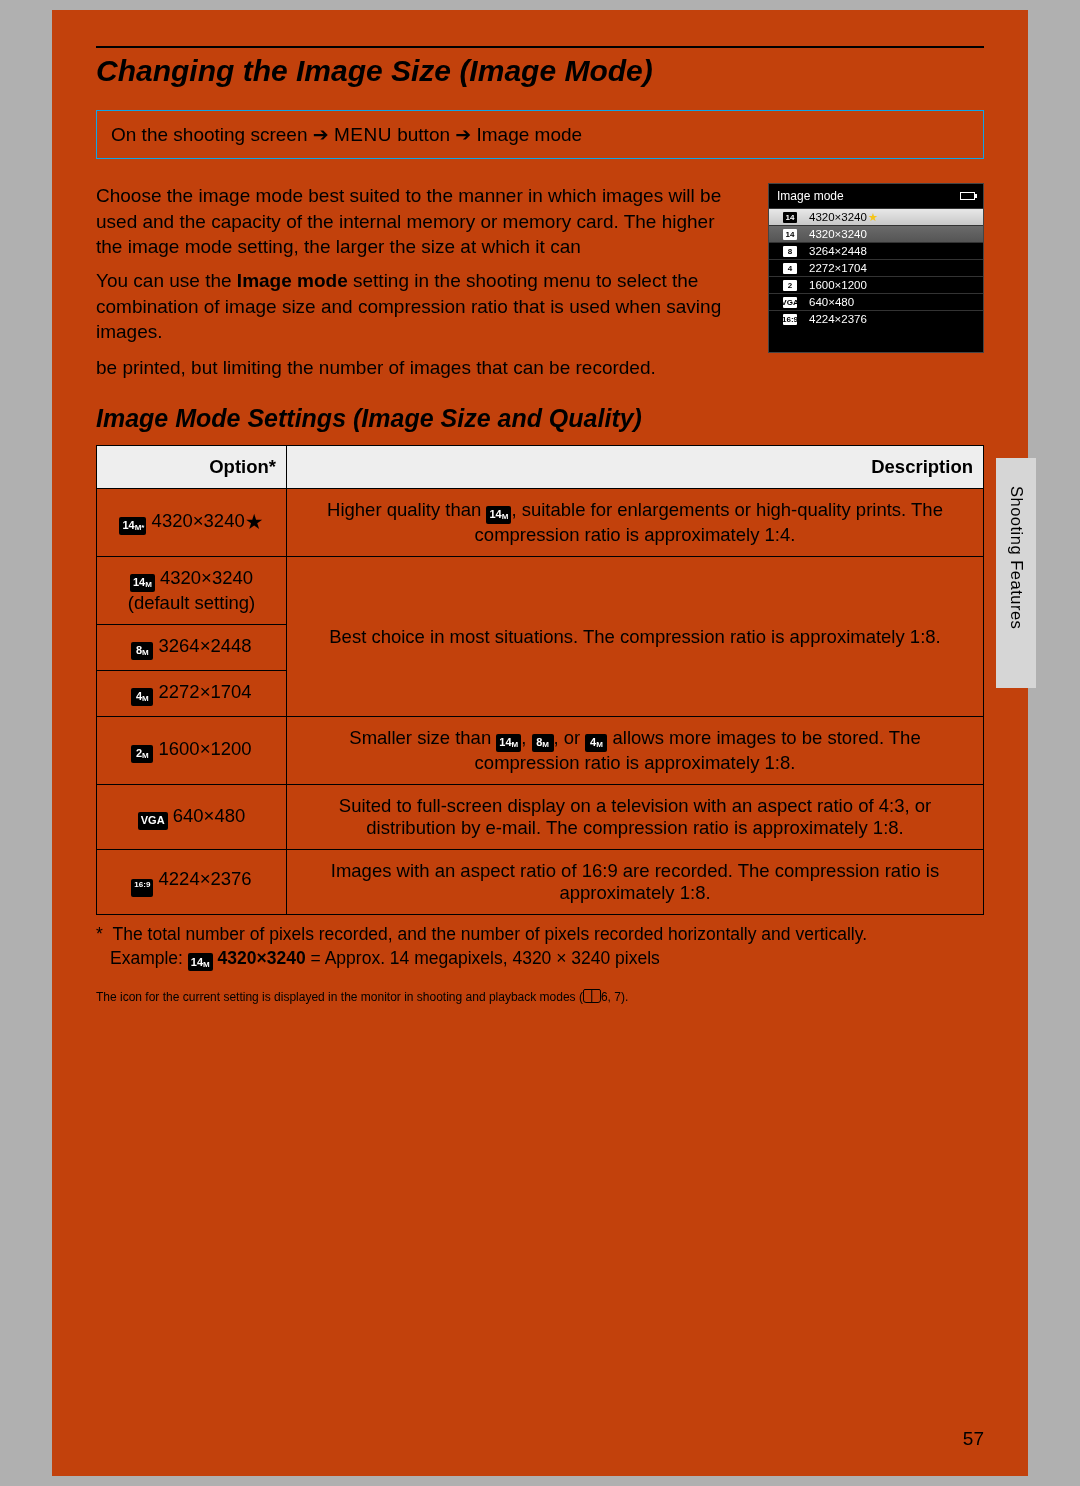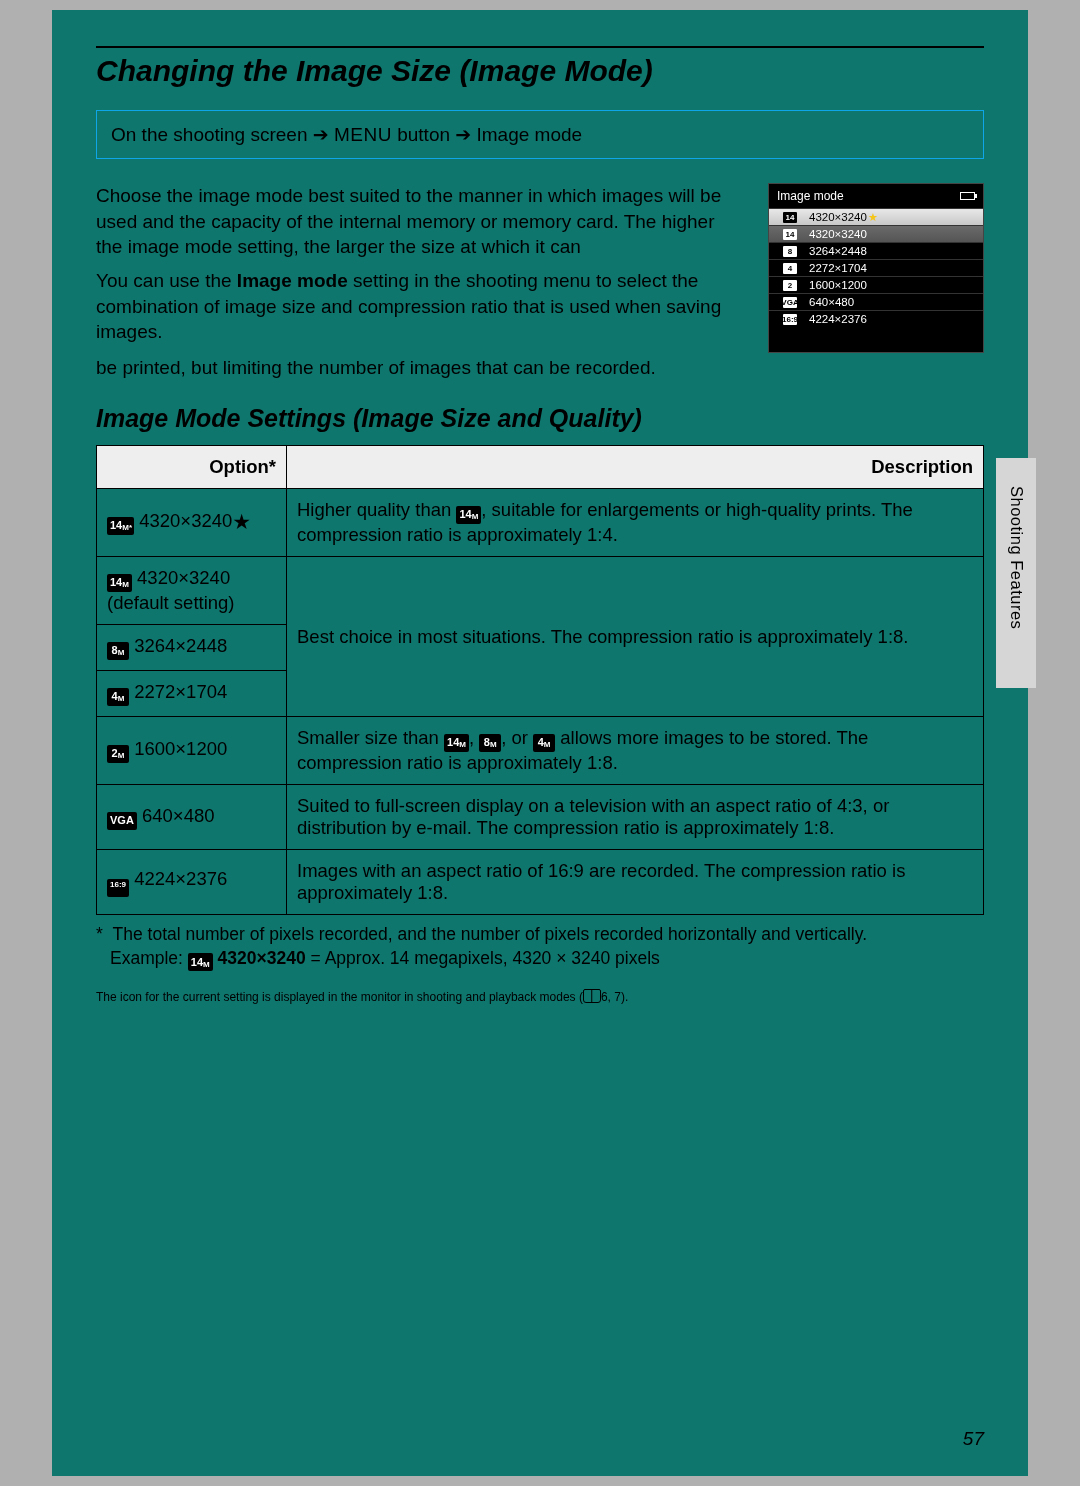--- a/index.html
+++ b/index.html
@@ -6,21 +6,21 @@
   body {
     margin: 0;
     padding: 0;
     background: #b0b0b0;
     font-family: "Helvetica Neue", Helvetica, Arial, sans-serif;
     font-size: 19px;
     color: #000;
     width: 1080px;
   }
   .page {
-    background: #0f766e;
+    background: #c2410c;
     margin: 10px 52px 0 52px;
     padding: 36px 44px 40px 44px;
     position: relative;
     min-height: 1466px;
   }
   .rule {
     border-top: 2.5px solid #000;
     margin-bottom: 6px;
   }
   h1.title {
@@ -120,21 +120,21 @@
     margin: 12px 0 12px 0;
   }
   table.settings {
     width: 100%;
     border-collapse: collapse;
     font-size: 18.5px;
   }
   table.settings th, table.settings td {
     border: 1px solid #000;
     padding: 10px 10px;
-    text-align: left;
+    text-align: center;
     vertical-align: middle;
   }
   table.settings th {
     background: #eeeeee;
     font-weight: bold;
     text-align: right;
   }
   table.settings td.option { width: 190px; white-space: nowrap; }
   .mode-icon {
     display: inline-flex;
@@ -200,21 +200,20 @@
     right: 2px;
     top: 476px;
     writing-mode: vertical-rl;
     font-size: 16.5px;
     letter-spacing: 0.5px;
   }
   .page-num {
     position: absolute;
     bottom: 26px;
     right: 44px;
-    font-style: italic;
     font-size: 19px;
   }
 </style>
 </head>
 <body>
 
 <div class="page">
   <div class="rule"></div>
   <h1 class="title">Changing the Image Size (Image Mode)</h1>
 

